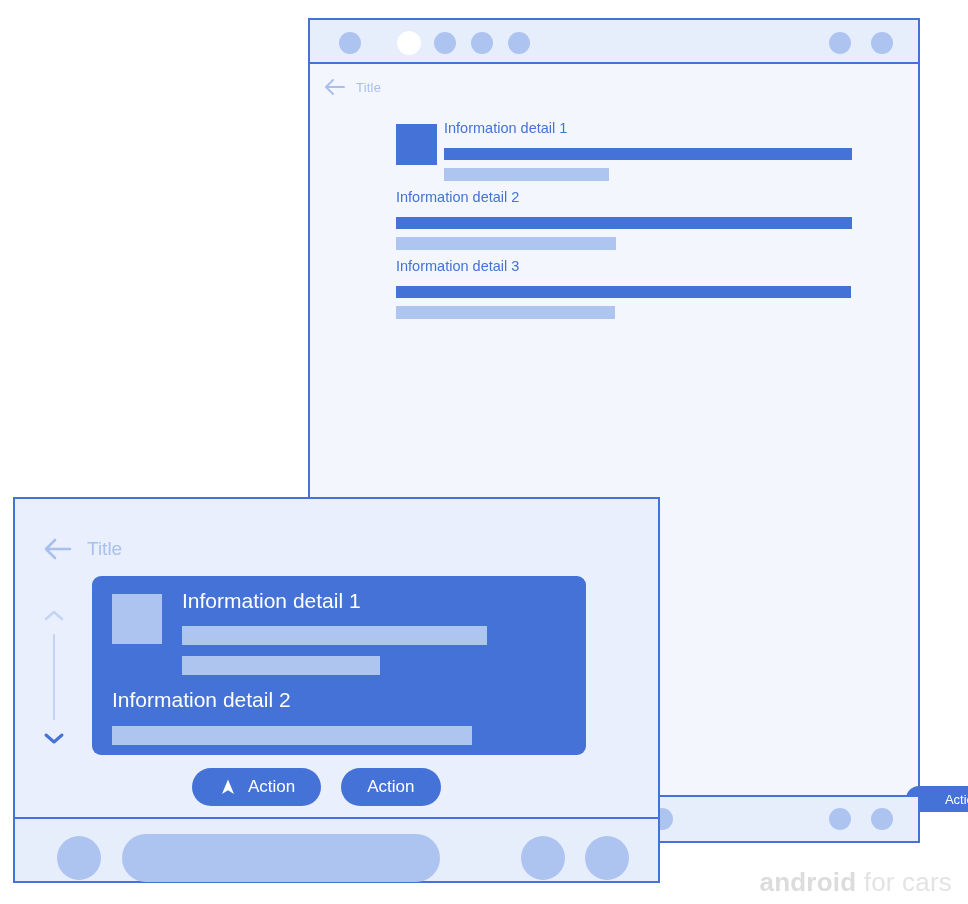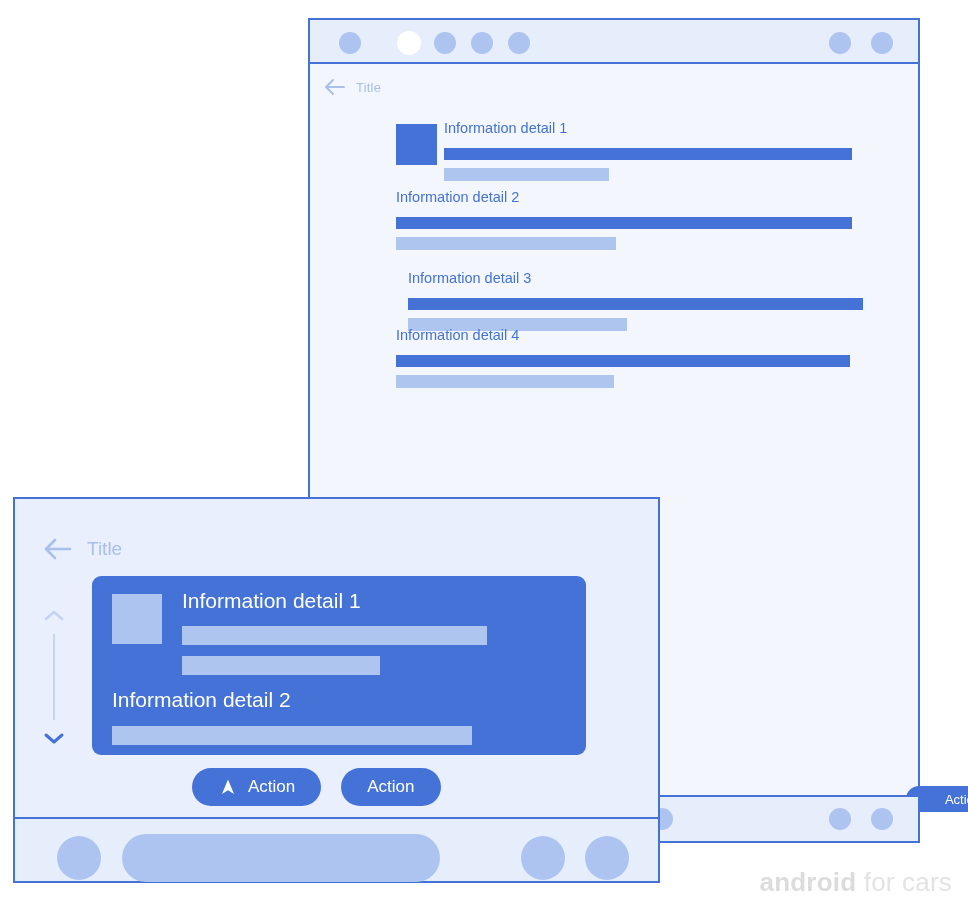--- a/index.html
+++ b/index.html
@@ -202,31 +202,26 @@
         <span class="bar dark" style="left:134px;top:28px;width:408px;height:12px;"></span>
         <span class="bar light" style="left:134px;top:48px;width:165px;height:13px;"></span>
       </div>
 
       <div class="row" style="left:0;top:125px;width:100%;height:70px;">
         <span class="row-title" style="left:86px;top:0;">Information detail 2</span>
         <span class="bar dark" style="left:86px;top:28px;width:456px;height:12px;"></span>
         <span class="bar light" style="left:86px;top:48px;width:220px;height:13px;"></span>
       </div>
 
-      <div class="row" style="left:12px;top:194px;width:100%;height:70px;margin-top:12px;">
+      <div class="row" style="left:0;top:194px;width:100%;height:70px;">
         <span class="row-title" style="left:86px;top:0;">Information detail 3</span>
         <span class="bar dark" style="left:86px;top:28px;width:455px;height:12px;"></span>
         <span class="bar light" style="left:86px;top:48px;width:219px;height:13px;"></span>
       </div>
 
-      <div class="row" style="left:0;top:263px;width:100%;height:70px;">
-        <span class="row-title" style="left:86px;top:0;">Information detail 4</span>
-        <span class="bar dark" style="left:86px;top:28px;width:454px;height:12px;"></span>
-        <span class="bar light" style="left:86px;top:48px;width:218px;height:13px;"></span>
-      </div>
     </div>
 
     <div class="bg-action">
       <span>Action</span>
     </div>
 
     <div class="bg-bottombar">
       <span class="dot" style="left:341px;top:11px;width:22px;height:22px;"></span>
       <span class="dot" style="left:519px;top:11px;width:22px;height:22px;"></span>
       <span class="dot" style="left:561px;top:11px;width:22px;height:22px;"></span>

